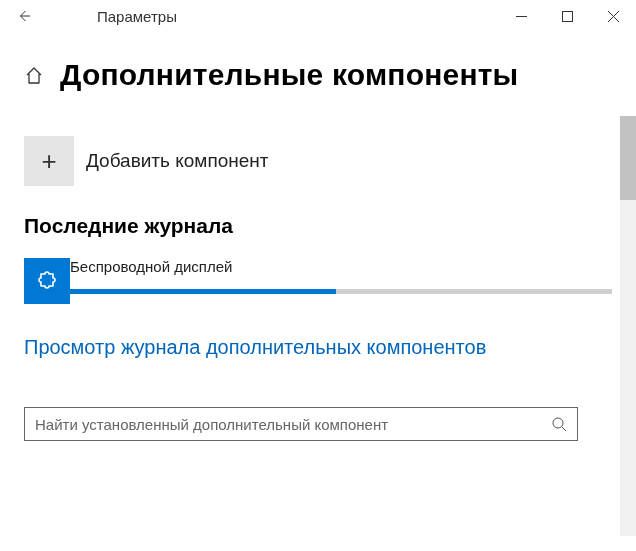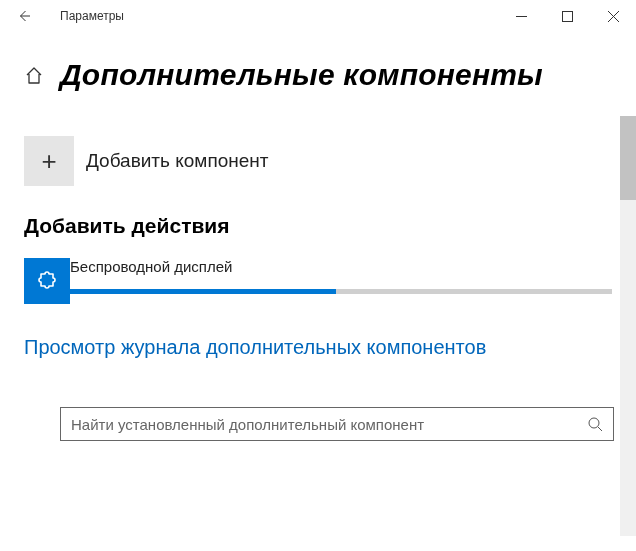--- a/index.html
+++ b/index.html
@@ -26,22 +26,23 @@
     }
     .back-btn {
       width: 32px;
       height: 32px;
       display: flex;
       align-items: center;
       justify-content: center;
       cursor: default;
     }
     .app-title {
-      font-size: 12px;
+      font-size: 15px;
       color: #333;
+      margin-left: 37px;
     }
     .titlebar-right {
       display: flex;
     }
     .win-btn {
       width: 46px;
       height: 32px;
       display: flex;
       align-items: center;
       justify-content: center;
@@ -57,21 +58,20 @@
       margin-bottom: 44px;
     }
     .home-icon {
       display: flex;
       align-items: center;
     }
     .page-title {
       font-size: 30px;
       font-weight: 600;
       letter-spacing: 0.2px;
-      font-style: italic;
     }
     .add-row {
       display: flex;
       align-items: center;
       gap: 12px;
       margin-bottom: 28px;
     }
     .plus-box {
       width: 50px;
       height: 50px;
@@ -140,27 +140,26 @@
     }
     .link {
       color: #0066bb;
       font-size: 20px;
       margin-top: 32px;
       margin-bottom: 48px;
       cursor: default;
     }
     .search-box {
       border: 1px solid #666;
-      height: 26px;
-      display: flex;
-      align-items: center;
-      padding: 16px 10px;
+      height: 34px;
+      display: flex;
+      align-items: center;
+      padding: 8px 10px;
       margin-top: 14px;
       width: 554px;
-      margin-left: 36px;
     }
     .search-box input {
       flex: 1;
       border: none;
       outline: none;
       font-size: 15px;
       font-family: inherit;
       color: #222;
       background: transparent;
     }
@@ -229,21 +228,21 @@
       </svg>
     </span>
     <h1 class="page-title">Дополнительные компоненты</h1>
   </div>
 
   <div class="add-row">
     <div class="plus-box">+</div>
     <span class="add-label">Добавить компонент</span>
   </div>
 
-  <h2 class="section-heading">Добавить действия</h2>
+  <h2 class="section-heading">Последние журнала</h2>
 
   <div class="action-row">
     <div class="action-icon">
       <svg width="26" height="26" viewBox="0 0 26 26">
         <path d="M7 6 h4 a2 2 0 1 1 4 0 h4 v4 a2 2 0 1 1 0 4 v4 h-4 a2 2 0 1 1 -4 0 h-4 v-4 a2 2 0 1 1 0 -4 z" stroke="#fff" stroke-width="1.6" fill="none" stroke-linejoin="round"></path>
       </svg>
     </div>
     <div class="action-body">
       <div class="action-text-row">
         <span class="action-name">Беспроводной дисплей</span>

